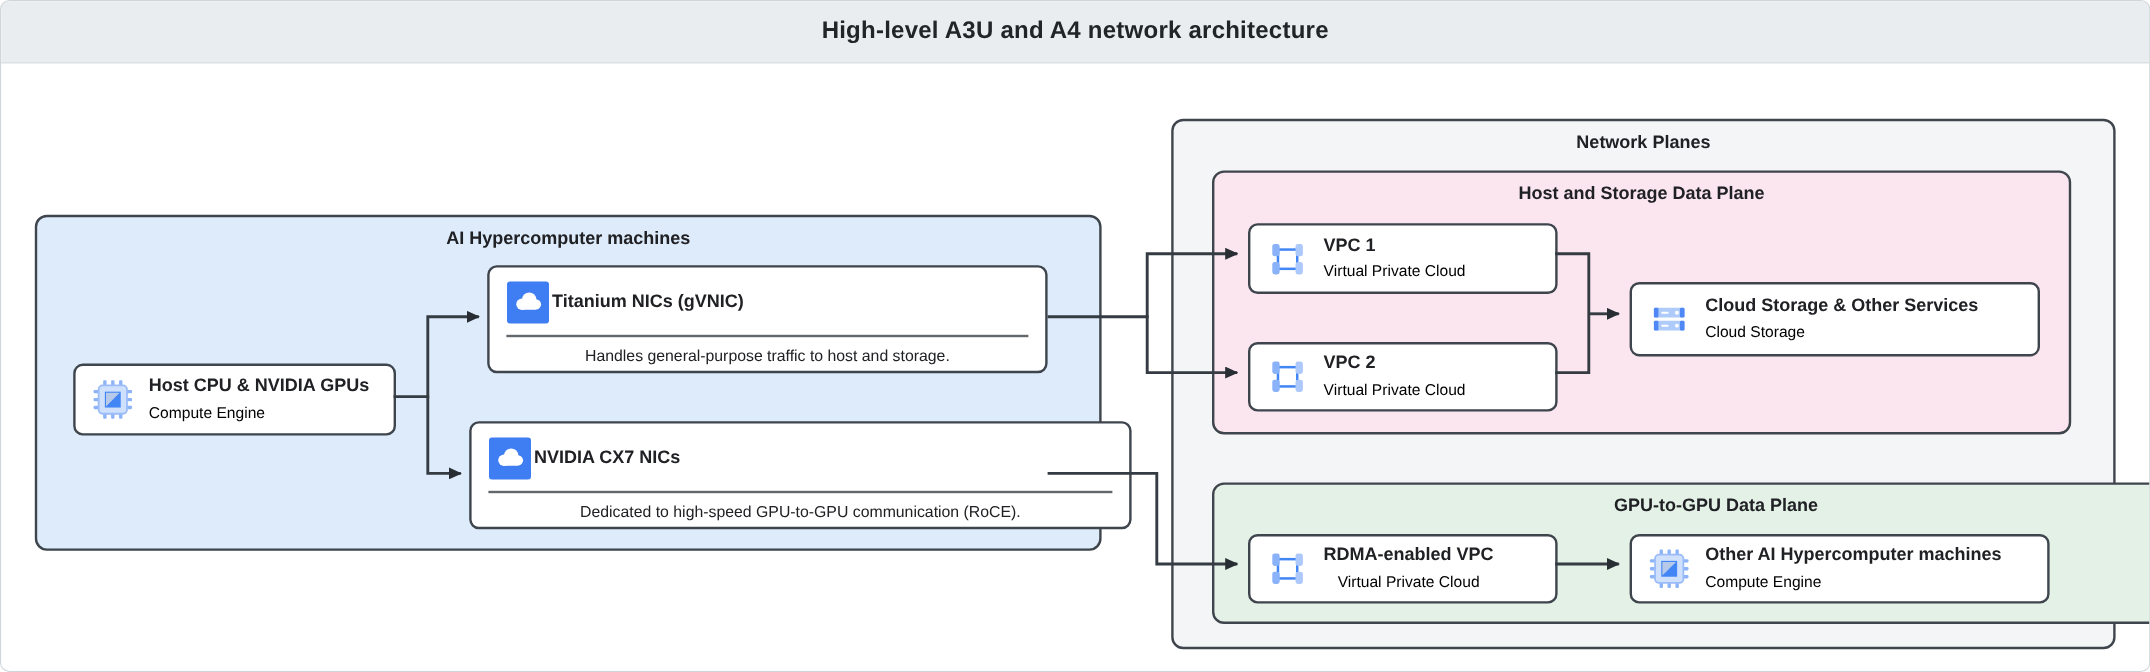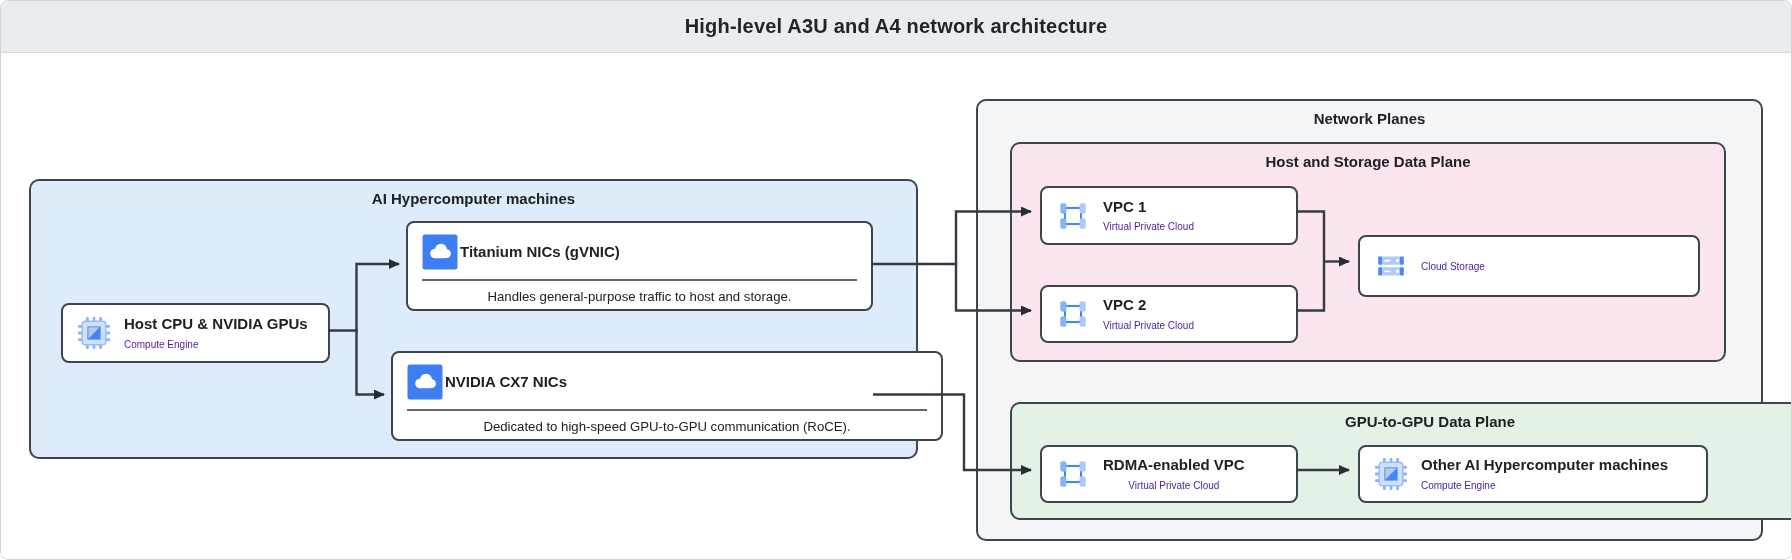--- a/index.html
+++ b/index.html
@@ -27,21 +27,21 @@
   svg.wires{position:absolute;left:0;top:0;width:1792px;height:507px;z-index:2;pointer-events:none;}
 
   
   .node{
     position:absolute;box-sizing:border-box;background:#fff;
     border:2px solid #3e454d;border-radius:8px;
     display:flex;align-items:center;gap:13px;padding:0 12px 0 14px;
   }
   .node .txt{display:flex;flex-direction:column;gap:4px;min-width:0;}
   .node-title{font-size:15px;font-weight:700;color:#202124;line-height:1.25;white-space:nowrap;}
-  .node-sub{font-size:10px;color:#4c1d95;line-height:1.3;white-space:nowrap;}
+  .node-sub{font-size:13px;color:#000000;line-height:1.3;white-space:nowrap;}
   .icon{display:inline-flex;flex:0 0 auto;}
 
   
   .node.nic{display:block;padding:0;}
   .nic-head{display:flex;align-items:center;gap:2px;padding:11px 14px 0 14px;}
   .nic-sep{border-top:2px solid #62676c;margin:9px 14px 0 14px;}
   .nic-caption{text-align:center;font-size:13.2px;color:#202124;padding-top:8px;white-space:nowrap;}
 
   
   .n-host    {left:30px;  top:122px; width:269px; height:60px;}   
@@ -181,20 +181,21 @@
               <rect x="11" y="11.4" width="6.5" height="1.9" rx="0.9" fill="#fff"></rect>
               <circle cx="24.8" cy="12.3" r="1.7" fill="#fff"></circle>
               <rect x="4.5" y="19.4" width="27" height="8.6" rx="1.4" fill="#aecbfa"></rect>
               <rect x="4.5" y="19.4" width="4" height="8.6" rx="1.2" fill="#4f87f5"></rect>
               <rect x="27.5" y="19.4" width="4" height="8.6" rx="1.2" fill="#4f87f5"></rect>
               <rect x="11" y="22.8" width="6.5" height="1.9" rx="0.9" fill="#fff"></rect>
               <circle cx="24.8" cy="23.7" r="1.7" fill="#fff"></circle>
             </svg>
           </span>
           <span class="txt">
+            <span class="node-title">Cloud Storage &amp; Other Services</span>
             <span class="node-sub">Cloud Storage</span>
           </span>
         </div>
       </div>
 
       <div class="group group-gpu">
         <div class="group-label">GPU-to-GPU Data Plane</div>
 
         <div class="node n-rdma">
           <span class="icon">

